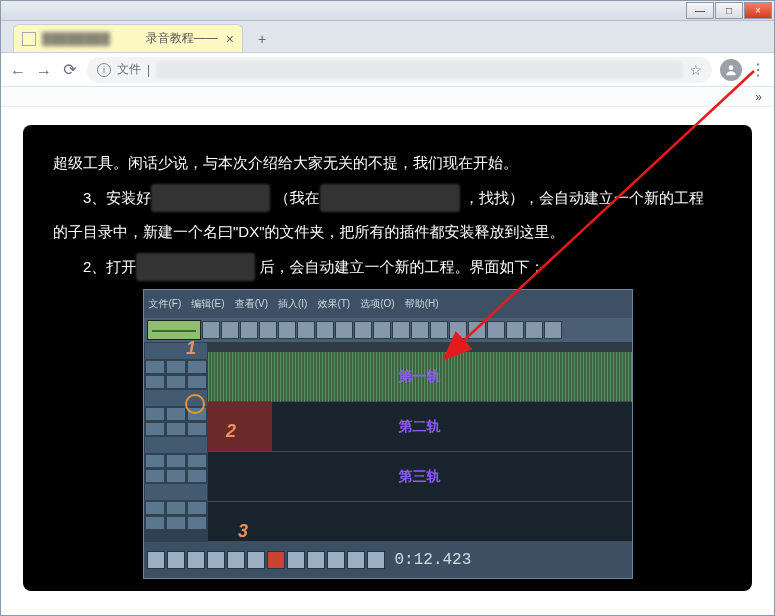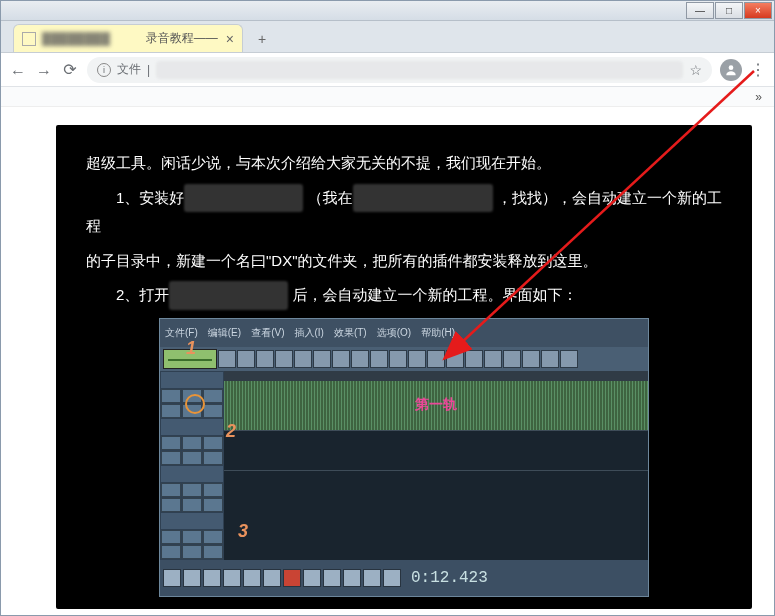--- a/index.html
+++ b/index.html
@@ -175,22 +175,21 @@
   background: #fff;
   height: 510px;
   padding: 18px 22px;
   overflow: hidden;
 }
 .article {
   background: #000;
   color: #fff;
   padding: 18px 30px 12px 30px;
   font-size: 15px;
-  border-radius: 2px;
-  margin-left: 33px;
+  border-radius: 8px;
 }
 .article p { margin: 6px 0; line-height: 1.9; }
 .indent { text-indent: 2em; }
 span.blur {
   background: #333;
   color: transparent;
   border-radius: 3px;
   filter: blur(1px);
   display: inline-block;
   padding: 0 2px;
@@ -292,21 +291,21 @@
 }
 .track {
   height: 50px;
   border-bottom: 1px solid #3e4c58;
   position: relative;
   display: flex;
   align-items: center;
   justify-content: center;
 }
 .track-label {
-  color: #ec4899;
+  color: #8b5cf6;
   font-size: 14px;
   font-weight: bold;
 }
 .wave {
   position: absolute;
   inset: 0;
   background: #416a4c;
   overflow: hidden;
 }
 .wave::before {
@@ -407,21 +406,21 @@
 </div>
 
 <div class="sec-bar">
   <span class="more">»</span>
 </div>
 
 <div class="content">
   <div class="article">
     <p>超级工具。闲话少说，与本次介绍给大家无关的不提，我们现在开始。</p>
     <p class="indent">
-      <span>1、安装好</span><span class="blur">████████</span>
+      <span>3、安装好</span><span class="blur">████████</span>
       <span>（我在</span><span class="blur">██████████</span>
       <span>，找找），会自动建立一个新的工程</span>
     </p>
     <p>的子目录中，新建一个名曰"DX"的文件夹，把所有的插件都安装释放到这里。</p>
     <p class="indent">
       <span>2、打开</span><span class="blur">████████</span>
       <span>后，会自动建立一个新的工程。界面如下：</span>
     </p>
 
     <div class="embed">
@@ -494,20 +493,27 @@
               <div></div>
               <div></div>
             </div>
         </div>
         <div class="embed-tracks">
           <div class="track-ruler"></div>
           <div class="track">
             <div class="wave"></div>
             <span class="track-label" style="position:relative;z-index:2">第一轨</span>
           </div>
+          <div class="track">
+            <div class="wave-small"></div>
+            <span class="track-label">第二轨</span>
+          </div>
+          <div class="track">
+            <span class="track-label">第三轨</span>
+          </div>
           <div class="track" style="height:40px"></div>
         </div>
       </div>
       <div class="embed-footer">
         <div class="foot-btn"></div>
         <div class="foot-btn"></div>
         <div class="foot-btn"></div>
         <div class="foot-btn"></div>
         <div class="foot-btn"></div>
         <div class="foot-btn"></div>

